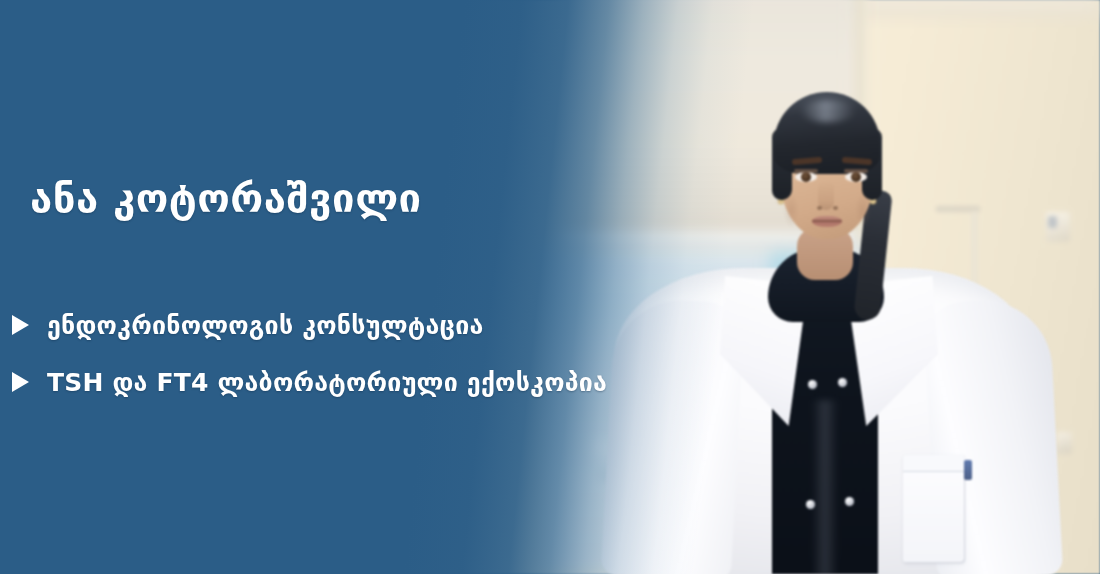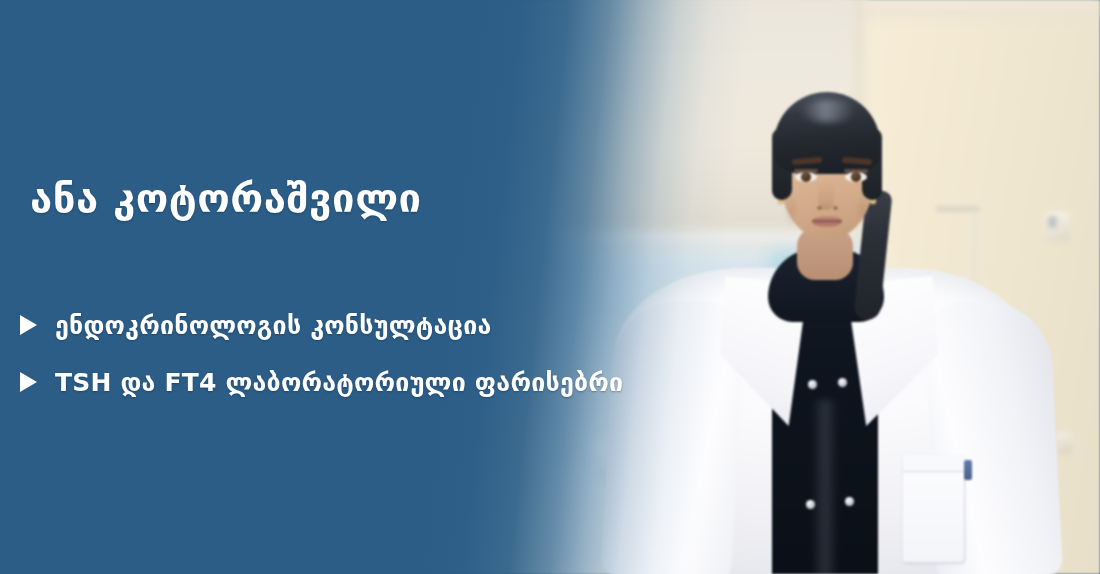--- a/index.html
+++ b/index.html
@@ -509,21 +509,21 @@
     font-size: 40px;
     font-weight: bold;
     letter-spacing: .5px;
     line-height: 1.1;
     white-space: nowrap;
     text-shadow: 0 1px 2px rgba(10,35,60,.35);
   }
 
   .bullets {
     position: absolute;
-    left: 20px;
+    left: 12px;
     top: 306px;
     width: 700px;
   }
 
   .bullet-row {
     display: flex;
     align-items: center;
     height: 38px;
     margin-bottom: 19px;
     white-space: nowrap;
@@ -628,19 +628,19 @@
         <span class="bullet-text">ენდოკრინოლოგის კონსულტაცია</span>
       </div>
 
 
       <div class="bullet-row">
         <span class="bullet-marker">
           <svg width="17" height="20" viewBox="0 0 17 20" aria-hidden="true">
             <polygon points="0,0 17,10 0,20" fill="#ffffff"></polygon>
           </svg>
         </span>
-        <span class="bullet-text">TSH და FT4 ლაბორატორიული ფარისებრი</span>
+        <span class="bullet-text">TSH და FT4 ლაბორატორიული ექოსკოპია</span>
       </div>
 
     </div>
   </div>
 
 </div>
 
 </body></html>

